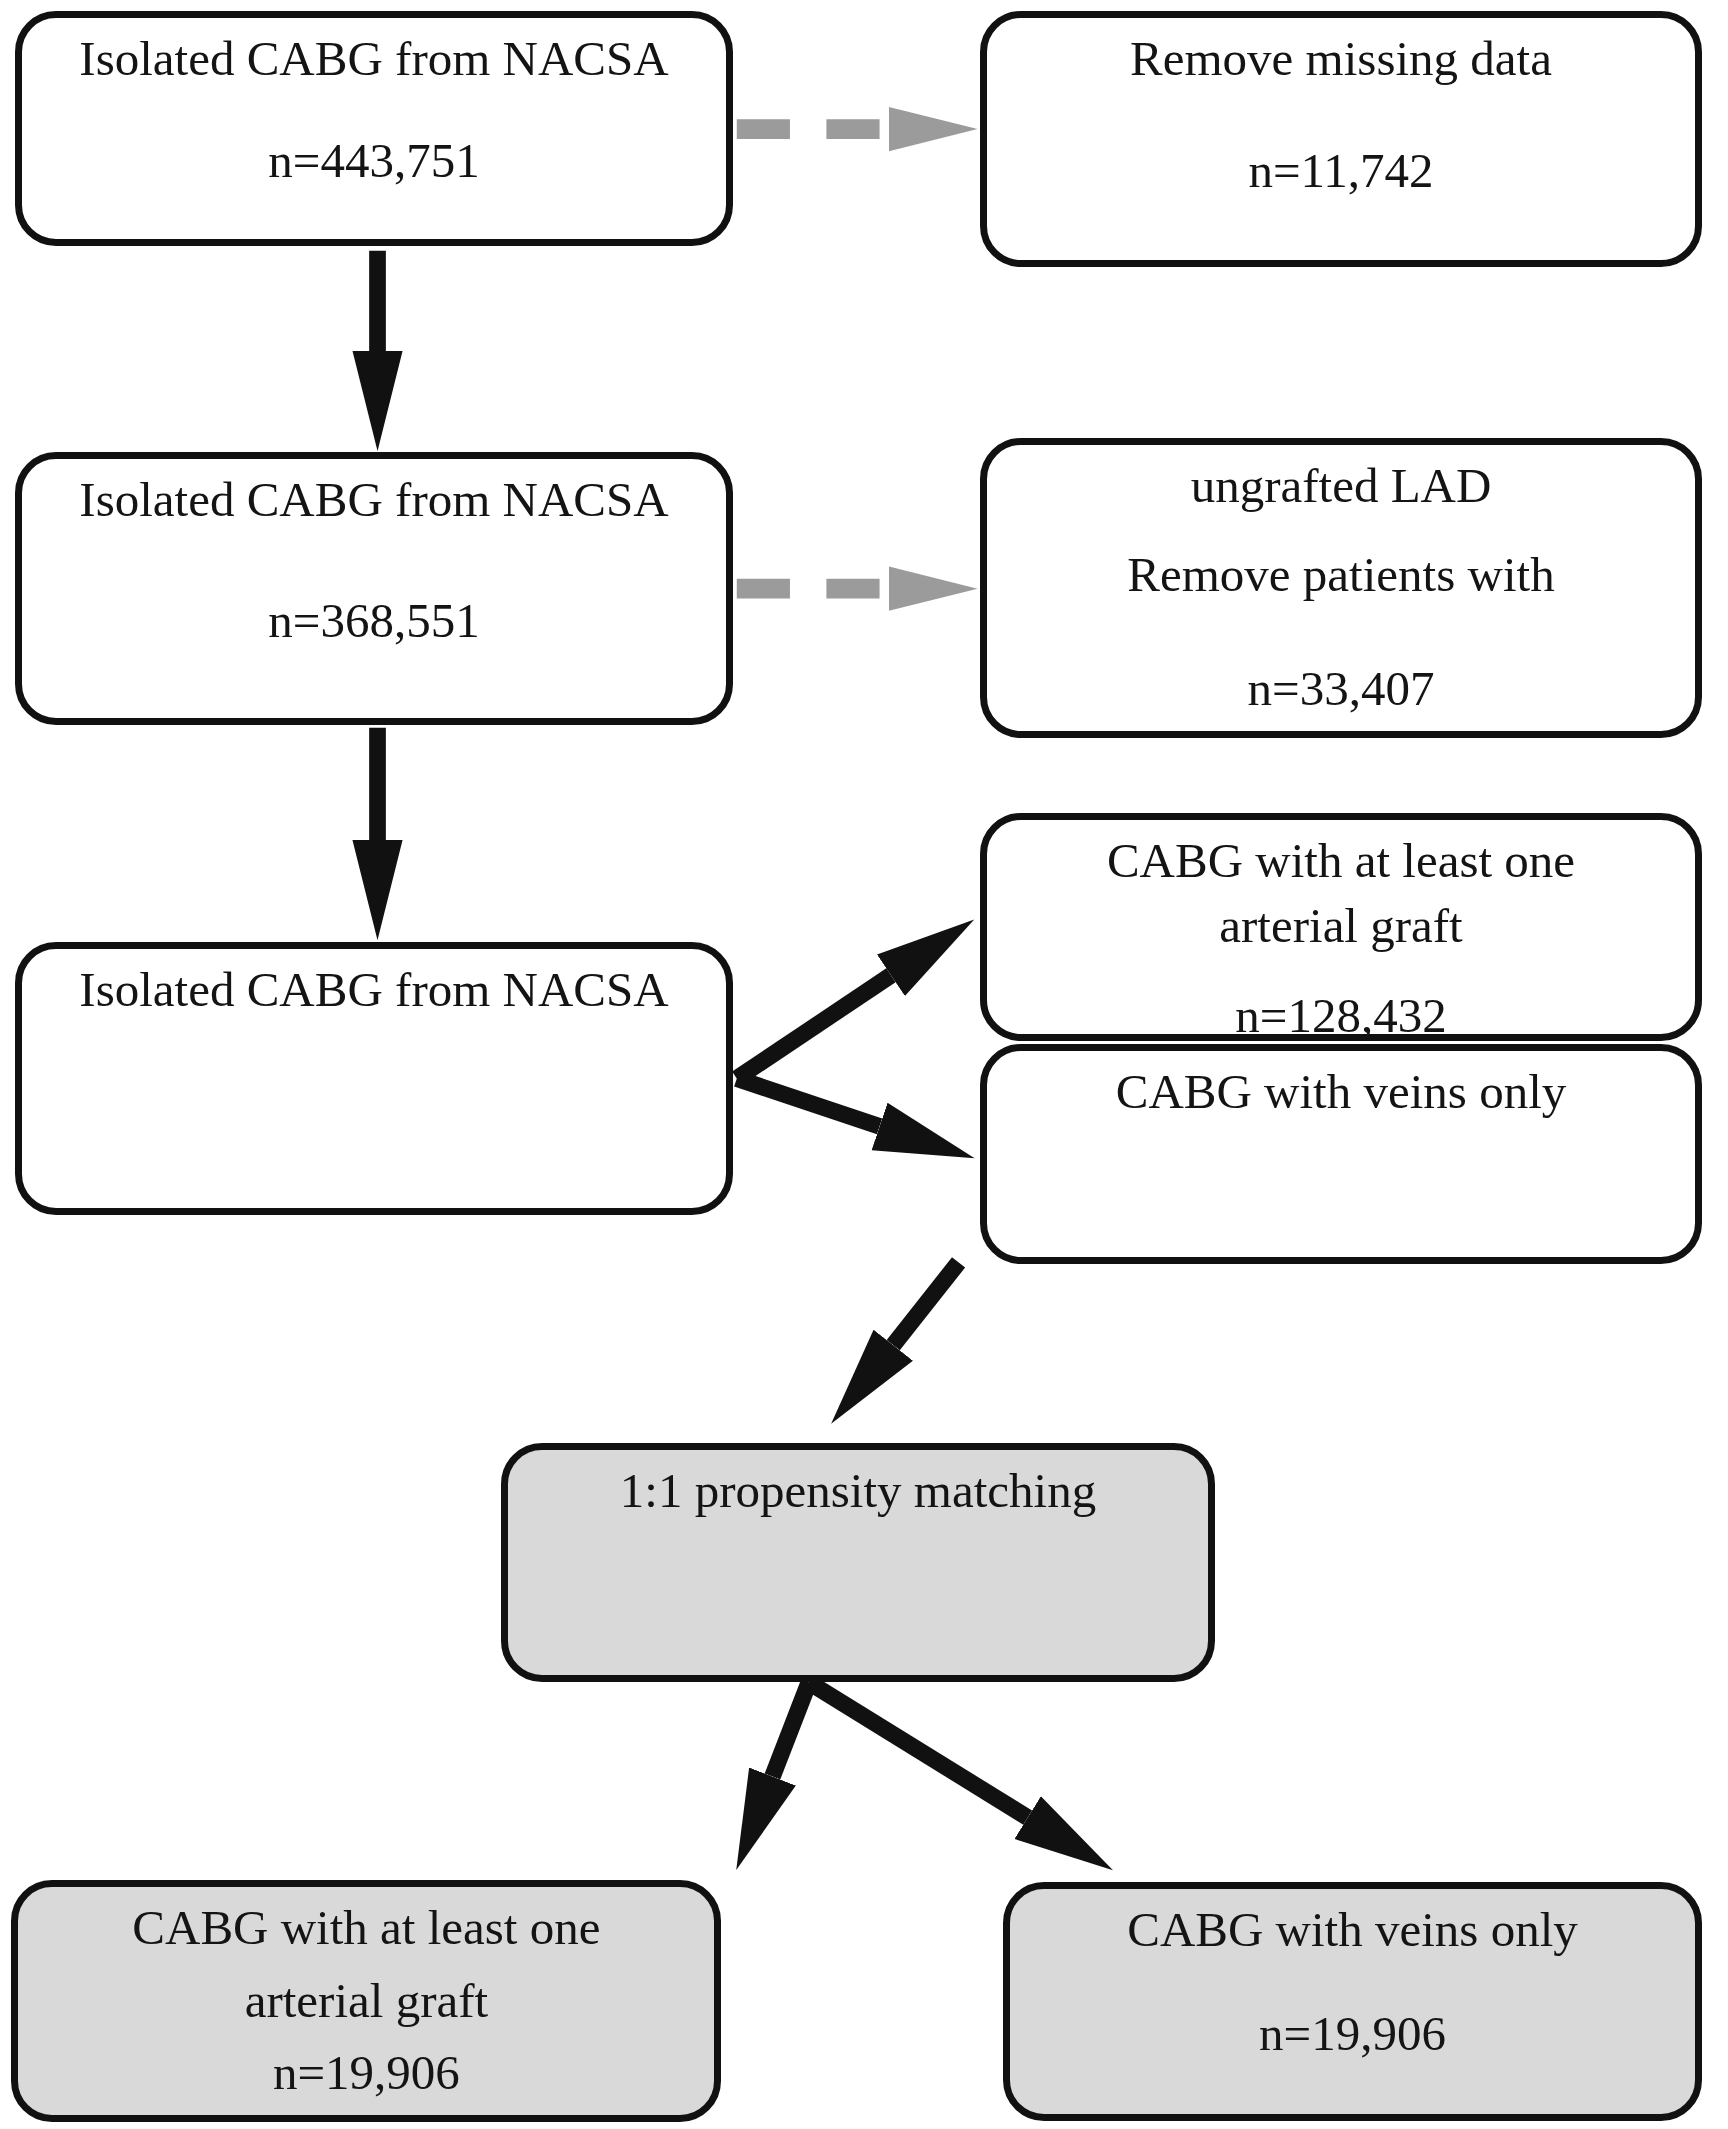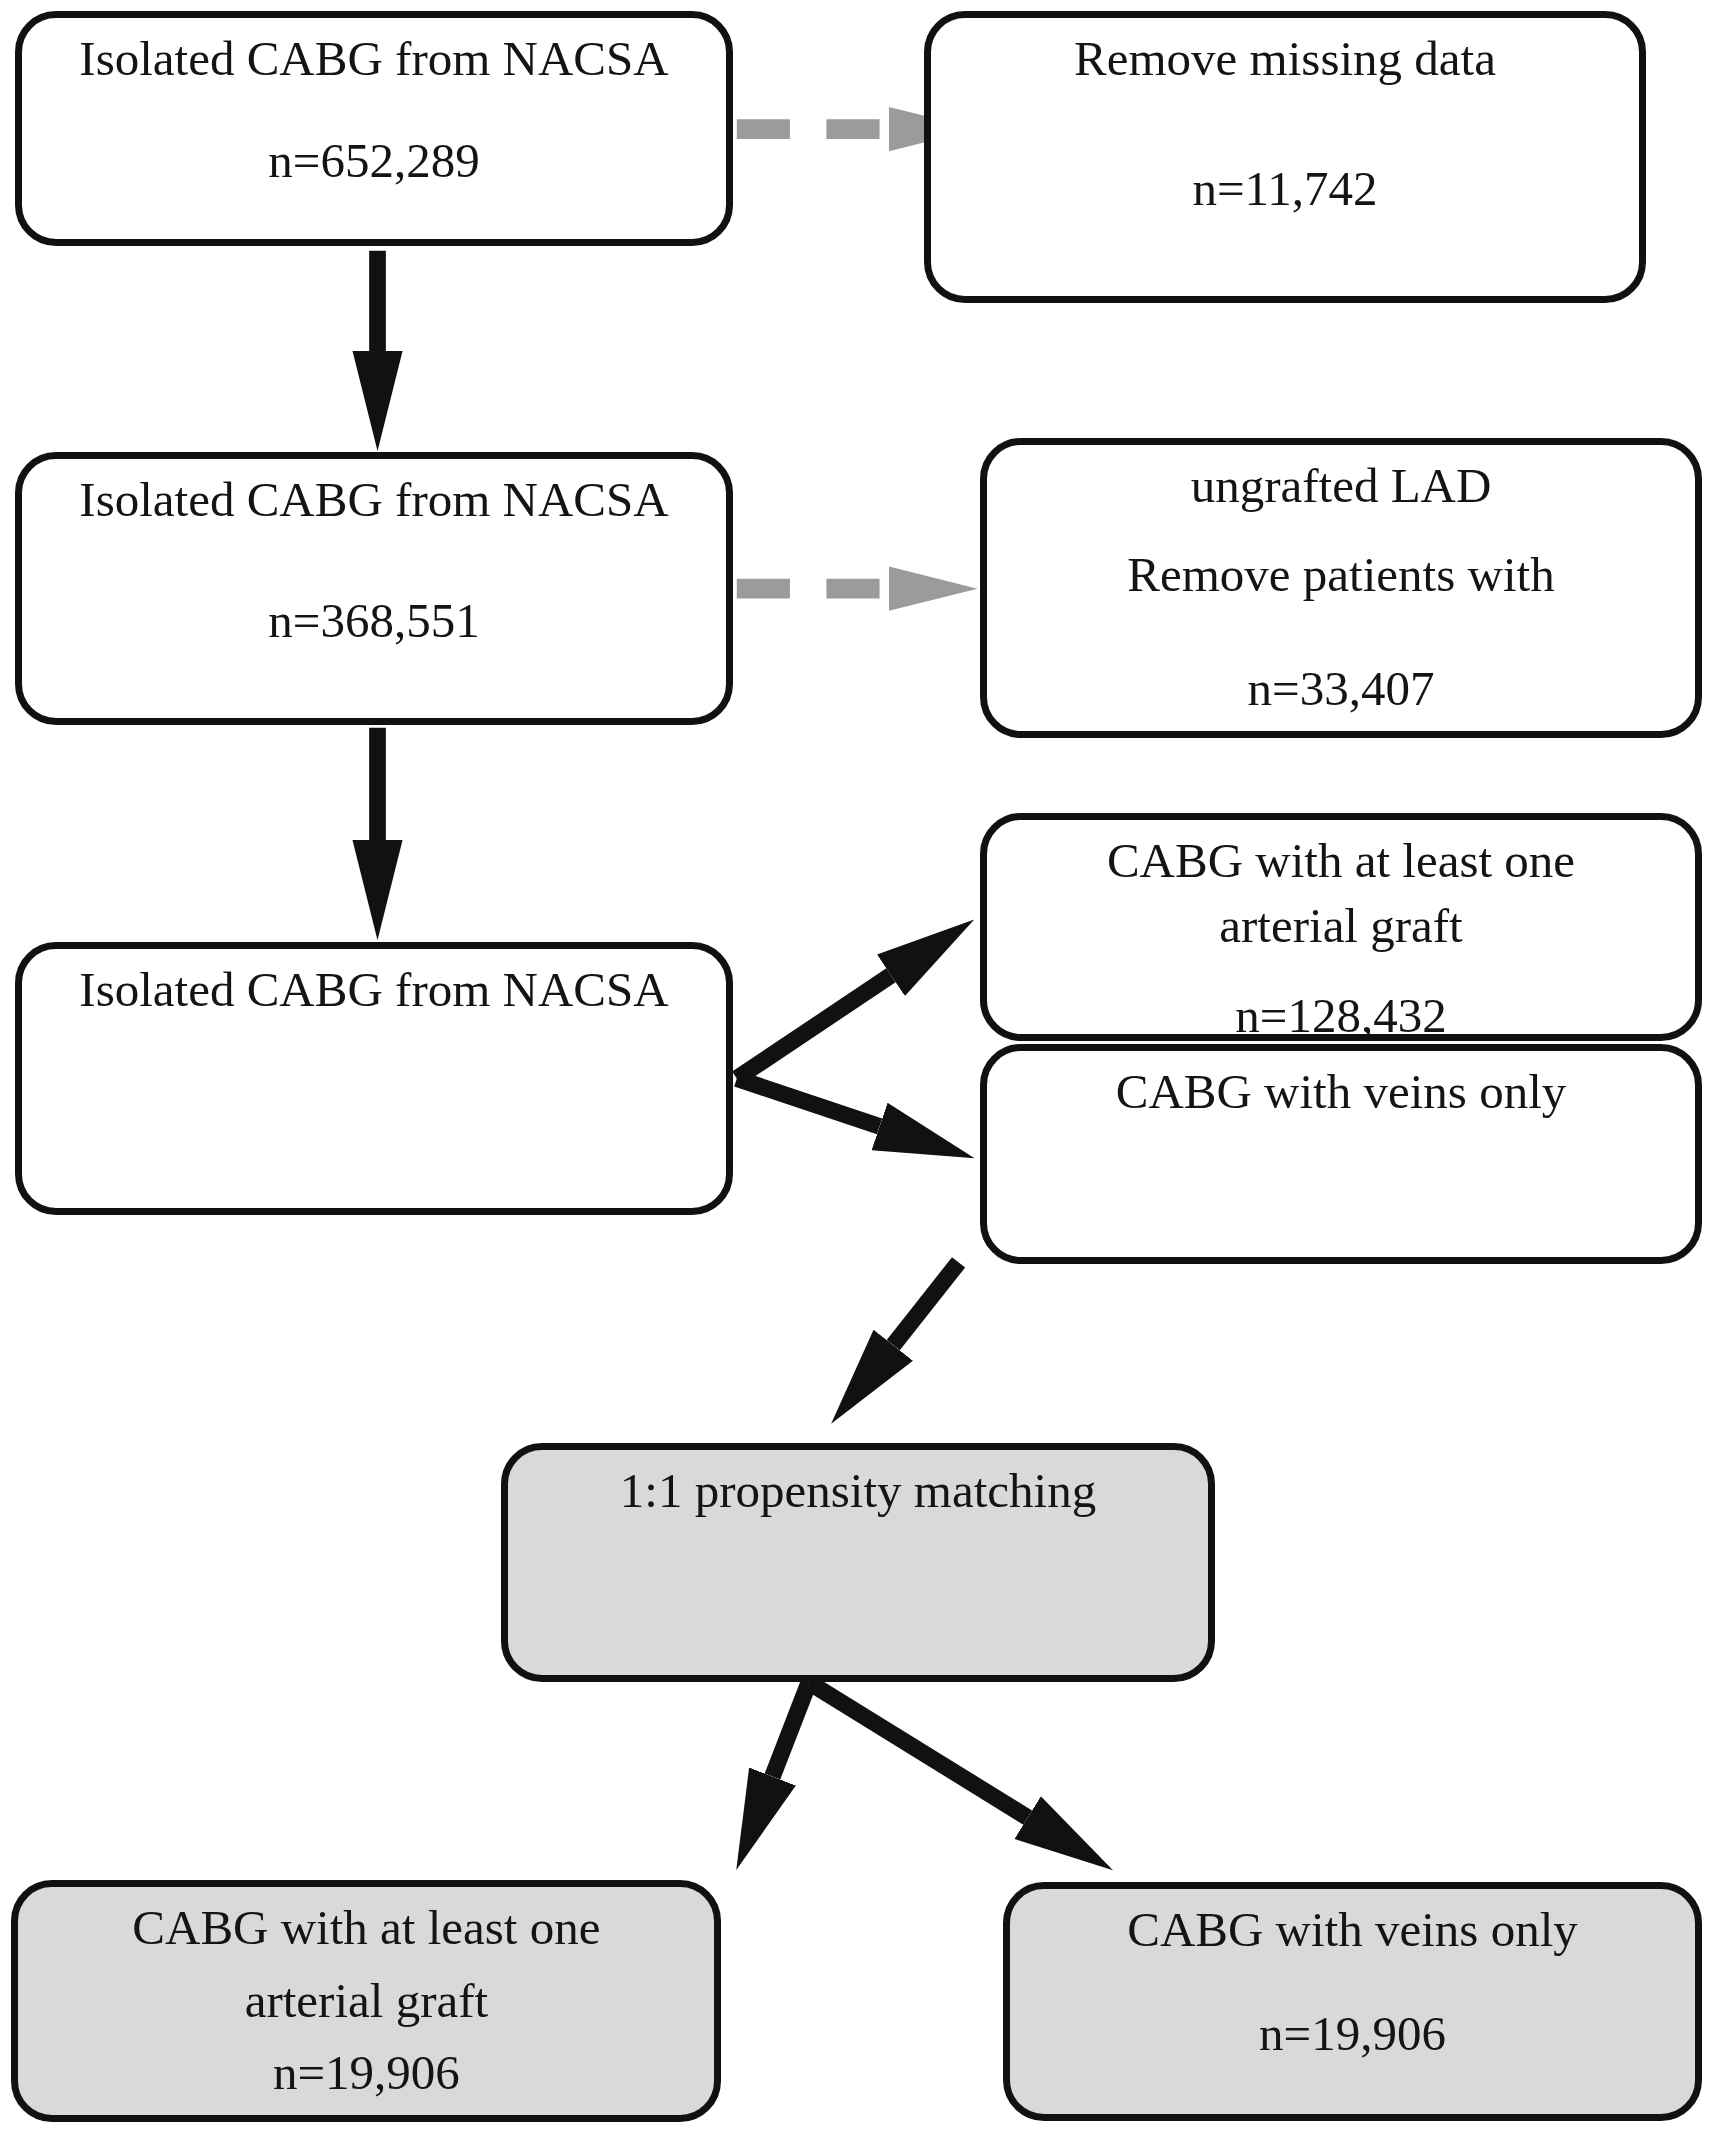--- a/index.html
+++ b/index.html
@@ -27,21 +27,21 @@
     font-size:49px;
     line-height:1.32;
     padding:9px 21px;
   }
   .box.gray { background:#d9d9d9; }
   .line { width:100%; }
   .gapped .line:last-child { margin-top:26px; }
 
   
   #b1    { left:15px;   top:11.4px;   width:718px; height:235px; }
-  #r1    { left:924px; top:11.4px;   width:722px; height:292px; }
+  #r1    { left:980px; top:11.4px;   width:722px; height:256px; }
   #b2    { left:15px;   top:452px;  width:718px; height:273px; }
   #r2    { left:980px; top:438px;  width:722px; height:300px; }
   #b3    { left:15px;   top:942px; width:718px; height:273px; }
   #r3    { left:980px; top:813px; width:722px; height:228px; }
   #r4    { left:980px; top:1044px; width:722px; height:220px; }
   #match { left:501px;  top:1443px; width:714px; height:239px; }
   #f1    { left:11.4px;   top:1880px; width:710px; height:242px; }
   #f2    { left:1003px; top:1882px; width:699px; height:239px; }
 </style>
 </head>
@@ -69,21 +69,21 @@
     <line x1="970" y1="1420" x2="1158" y2="1483" stroke="#111111" stroke-width="22" marker-end="url(#ahBlack)"></line>
 
     <line x1="1262" y1="1662" x2="1176" y2="1771" stroke="#111111" stroke-width="22" marker-end="url(#ahBlack)"></line>
 
     <line x1="1065" y1="2215" x2="1017" y2="2339" stroke="#111111" stroke-width="22" marker-end="url(#ahBlack)"></line>
     <line x1="1065" y1="2215" x2="1353" y2="2393" stroke="#111111" stroke-width="22" marker-end="url(#ahBlack)"></line>
   </svg>
 
   <div id="b1" class="box">
     <div class="line">Isolated CABG from NACSA</div>
-    <div class="line">n=652,289</div>
+    <div class="line">n=443,751</div>
     <div class="line"></div>
   </div>
 
   <div id="r1" class="box">
     <div class="line">Remove missing data</div>
     <div class="line">n=11,742</div>
     <div class="line"></div>
   </div>
 
   <div id="b2" class="box">

